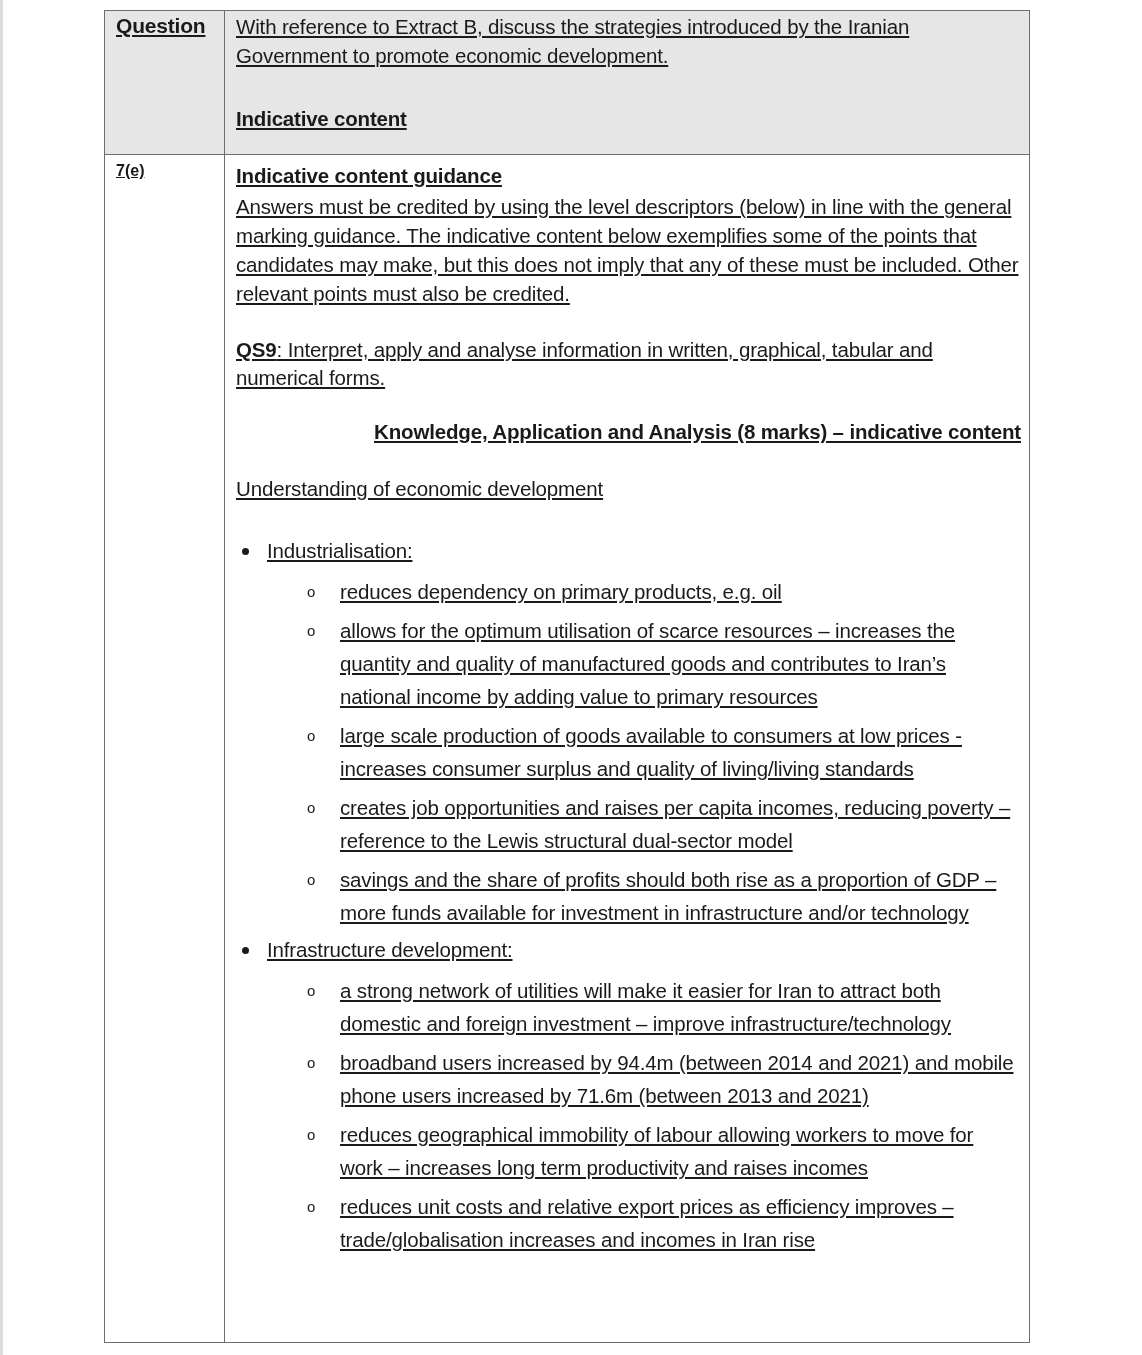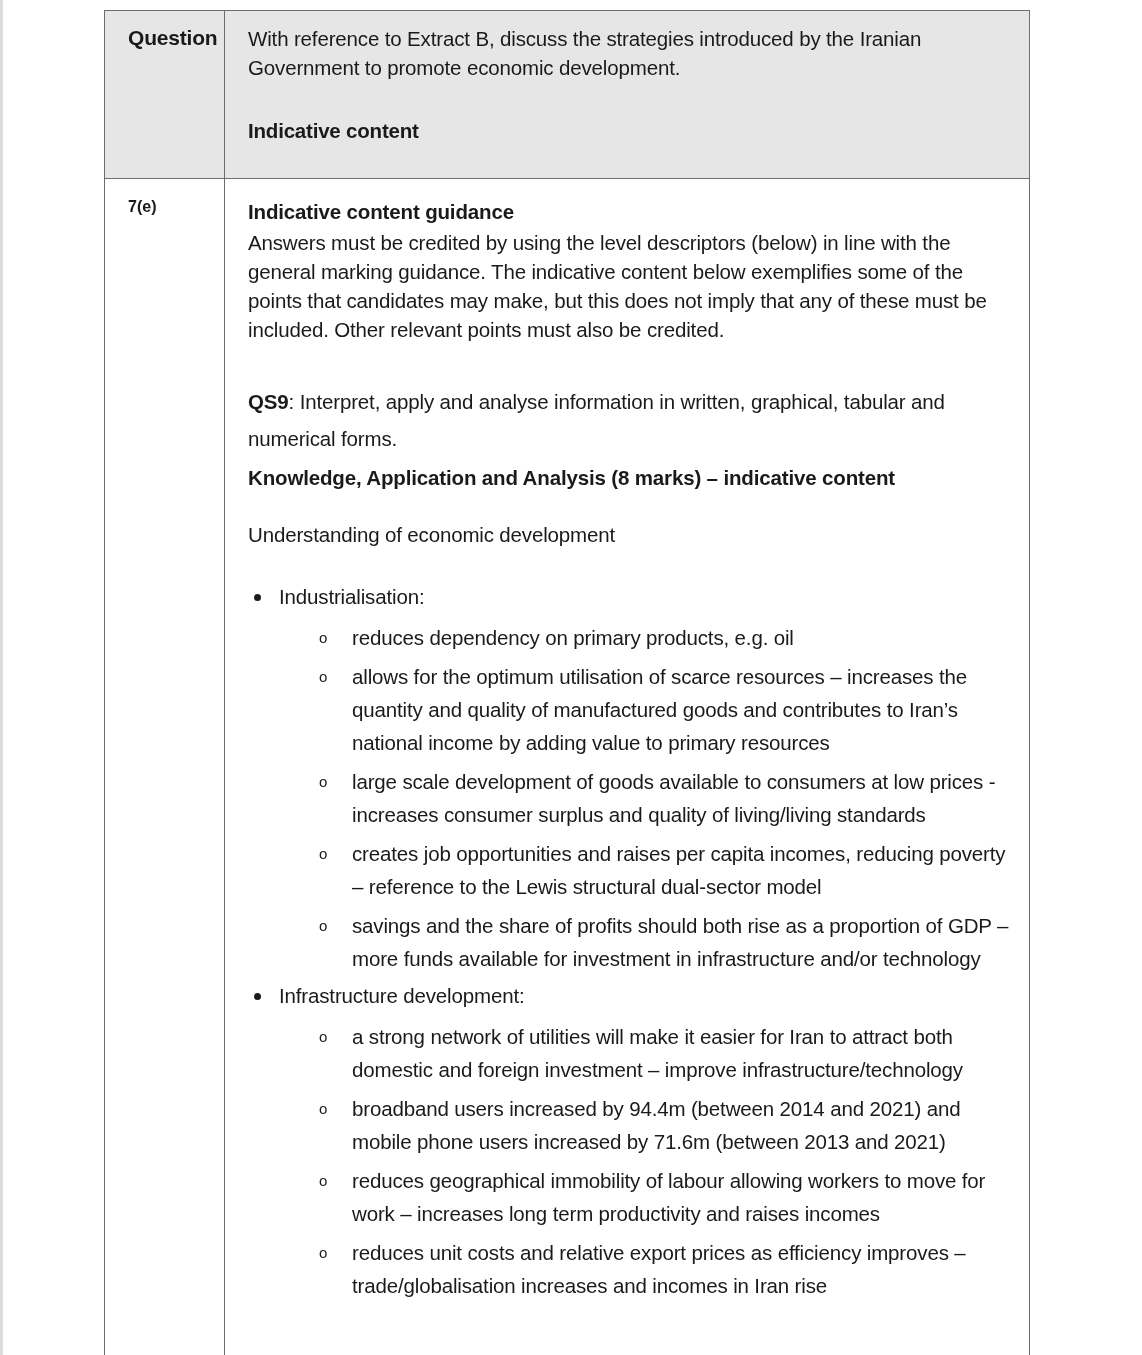--- a/index.html
+++ b/index.html
@@ -25,21 +25,22 @@
       position: absolute;
       left: 104px;
       top: 10px;
       width: 925px;
       border-collapse: collapse;
       table-layout: fixed;
     }
     table.mark-table td {
       border: 1.5px solid #6e6e6e;
       vertical-align: top;
-      padding: 12px;
+      padding: 0;
+      text-decoration: underline;
     }
     col.c1 { width: 120px; }
     col.c2 { width: 805px; }
 
     tr.header-row td { background: #e6e6e6; height: 143px; }
     .qlabel {
       font-weight: bold;
       font-size: 21px;
       padding: 3px 0 0 11px;
       letter-spacing: -0.2px;
@@ -70,28 +71,29 @@
     }
     .guidance-title {
       font-weight: bold;
       line-height: 28px;
     }
     .guidance-text {
       line-height: 29px;
       margin-top: 2px;
     }
     .qs9 {
-      margin-top: 39px;
-      line-height: 37px;
+      margin-top: 28px;
+      line-height: 28px;
     }
     .qs9 b { font-weight: bold; }
     .kaa {
       font-weight: bold;
-      margin-top: 7px;
+      margin-top: 26px;
       line-height: 28px;
+      text-align: right;
     }
     .understanding {
       margin-top: 29px;
       line-height: 28px;
     }
     ul.bullets {
       list-style: none;
       margin: 34px 0 0 0;
       padding: 0;
     }
@@ -163,21 +165,21 @@
         <div class="kaa">Knowledge, Application and Analysis (8 marks) – indicative content</div>
         <div class="understanding">Understanding of economic development</div>
 
         <ul class="bullets">
           <li>
             <span class="bullet-dot"></span>
             <span>Industrialisation:</span>
             <ul class="sub">
               <li><span class="sub-marker">o</span><span>reduces dependency on primary products, e.g. oil</span></li>
               <li><span class="sub-marker">o</span><span>allows for the optimum utilisation of scarce resources – increases the quantity and quality of manufactured goods and contributes to Iran’s national income by adding value to primary resources</span></li>
-              <li><span class="sub-marker">o</span><span>large scale development of goods available to consumers at low prices - increases consumer surplus and quality of living/living standards</span></li>
+              <li><span class="sub-marker">o</span><span>large scale production of goods available to consumers at low prices - increases consumer surplus and quality of living/living standards</span></li>
               <li><span class="sub-marker">o</span><span>creates job opportunities and raises per capita incomes, reducing poverty – reference to the Lewis structural dual-sector model</span></li>
               <li><span class="sub-marker">o</span><span>savings and the share of profits should both rise as a proportion of GDP – more funds available for investment in infrastructure and/or technology</span></li>
             </ul>
           </li>
           <li>
             <span class="bullet-dot"></span>
             <span>Infrastructure development:</span>
             <ul class="sub">
               <li><span class="sub-marker">o</span><span>a strong network of utilities will make it easier for Iran to attract both domestic and foreign investment – improve infrastructure/technology</span></li>
               <li><span class="sub-marker">o</span><span>broadband users increased by 94.4m (between 2014 and 2021) and mobile phone users increased by 71.6m (between 2013 and 2021)</span></li>

